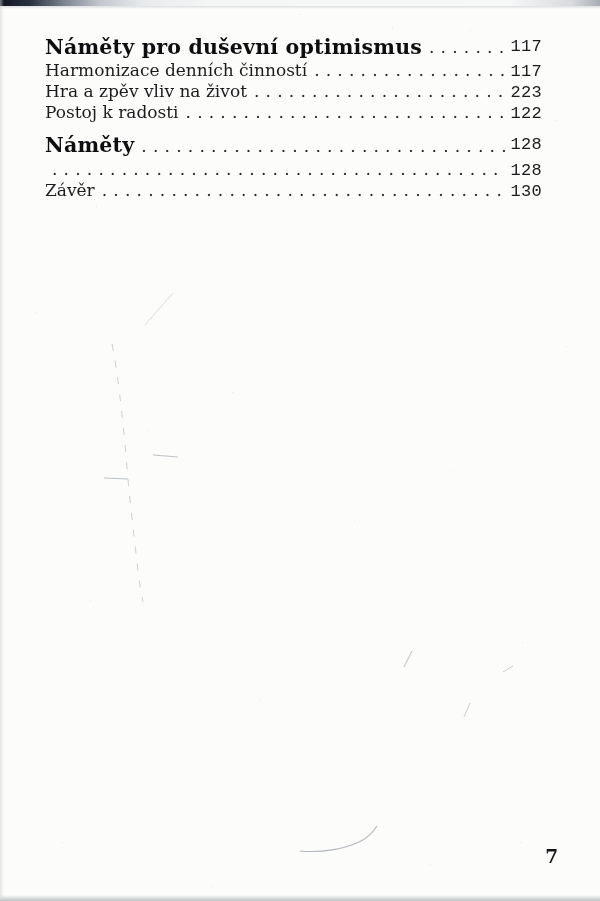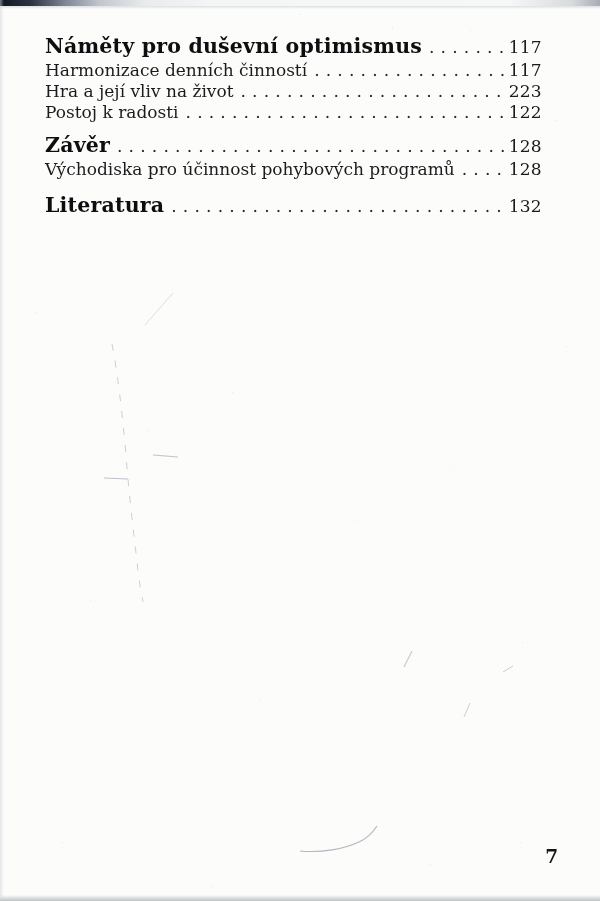--- a/index.html
+++ b/index.html
@@ -51,33 +51,33 @@
   
   .toc {
     position:absolute; top:33px; left:45px; right:58px;
     color:#1c1c1e;
   }
   .row { display:flex; align-items:baseline; }
   .row .title { white-space:nowrap; flex:0 0 auto; }
   .item-row { font-size:17px; line-height:21.2px; height:21.2px;justify-content:center; }
   .heading-row {
     font-size:20.5px; font-weight:700; line-height:26px; height:27px;
-    color:#0e0e10; letter-spacing:.2px;
+    color:#0e0e10; letter-spacing:.2px;align-items:center;
   }
   .leader {
     flex:1 1 auto; overflow:hidden; white-space:nowrap;
     margin:0 5px 0 7px; min-width:10px;
   }
   .leader::after {
     content:". . . . . . . . . . . . . . . . . . . . . . . . . . . . . . . . . . . . . . . . . . . . . . . . . . . . . . . . . . . .";
     font-size:17px; font-weight:400; letter-spacing:.4px; color:#242428;
   }
   .pg {
     flex:0 0 auto; min-width:30px; text-align:right;
-    font-size:17px; font-weight:400; color:#1b1b1d; letter-spacing:.3px;
+    font-size:17px; font-weight:400; color:#1b1b1d; letter-spacing:.3px;font-family:Liberation Mono, monospace;
   }
   .sec-2 { margin-top:8px; }
   .sec-3 { margin-top:12px; }
 
   .folio {
     position:absolute; top:846px; right:42px;
     font-size:18.5px; font-weight:700; color:#151517;
   }
 </style>
 </head>
@@ -107,50 +107,47 @@
         <span class="title">Náměty pro duševní optimismus</span>
         <span class="leader"></span>
         <span class="pg">117</span>
       </div>
       <div class="row item-row">
         <span class="title">Harmonizace denních činností</span>
         <span class="leader"></span>
         <span class="pg">117</span>
       </div>
       <div class="row item-row">
-        <span class="title">Hra a její vliv na život</span>
+        <span class="title">Hra a zpěv vliv na život</span>
         <span class="leader"></span>
         <span class="pg">223</span>
       </div>
       <div class="row item-row">
         <span class="title">Postoj k radosti</span>
         <span class="leader"></span>
         <span class="pg">122</span>
       </div>
     </div>
 
     <div class="sec sec-2">
       <div class="row heading-row">
-        <span class="title">Závěr</span>
+        <span class="title">Náměty</span>
         <span class="leader"></span>
         <span class="pg">128</span>
       </div>
       <div class="row item-row">
-        <span class="title">Východiska pro účinnost pohybových programů</span>
         <span class="leader"></span>
         <span class="pg">128</span>
       </div>
+      <div class="row item-row">
+        <span class="title">Závěr</span>
+        <span class="leader"></span>
+        <span class="pg">130</span>
+      </div>
     </div>
 
-    <div class="sec sec-3">
-      <div class="row heading-row">
-        <span class="title">Literatura</span>
-        <span class="leader"></span>
-        <span class="pg">132</span>
-      </div>
-    </div>
 
   </div>
 
   <div class="folio">7</div>
 
   <div class="edge-bottom"></div>
 </div>
 
 </body></html>

